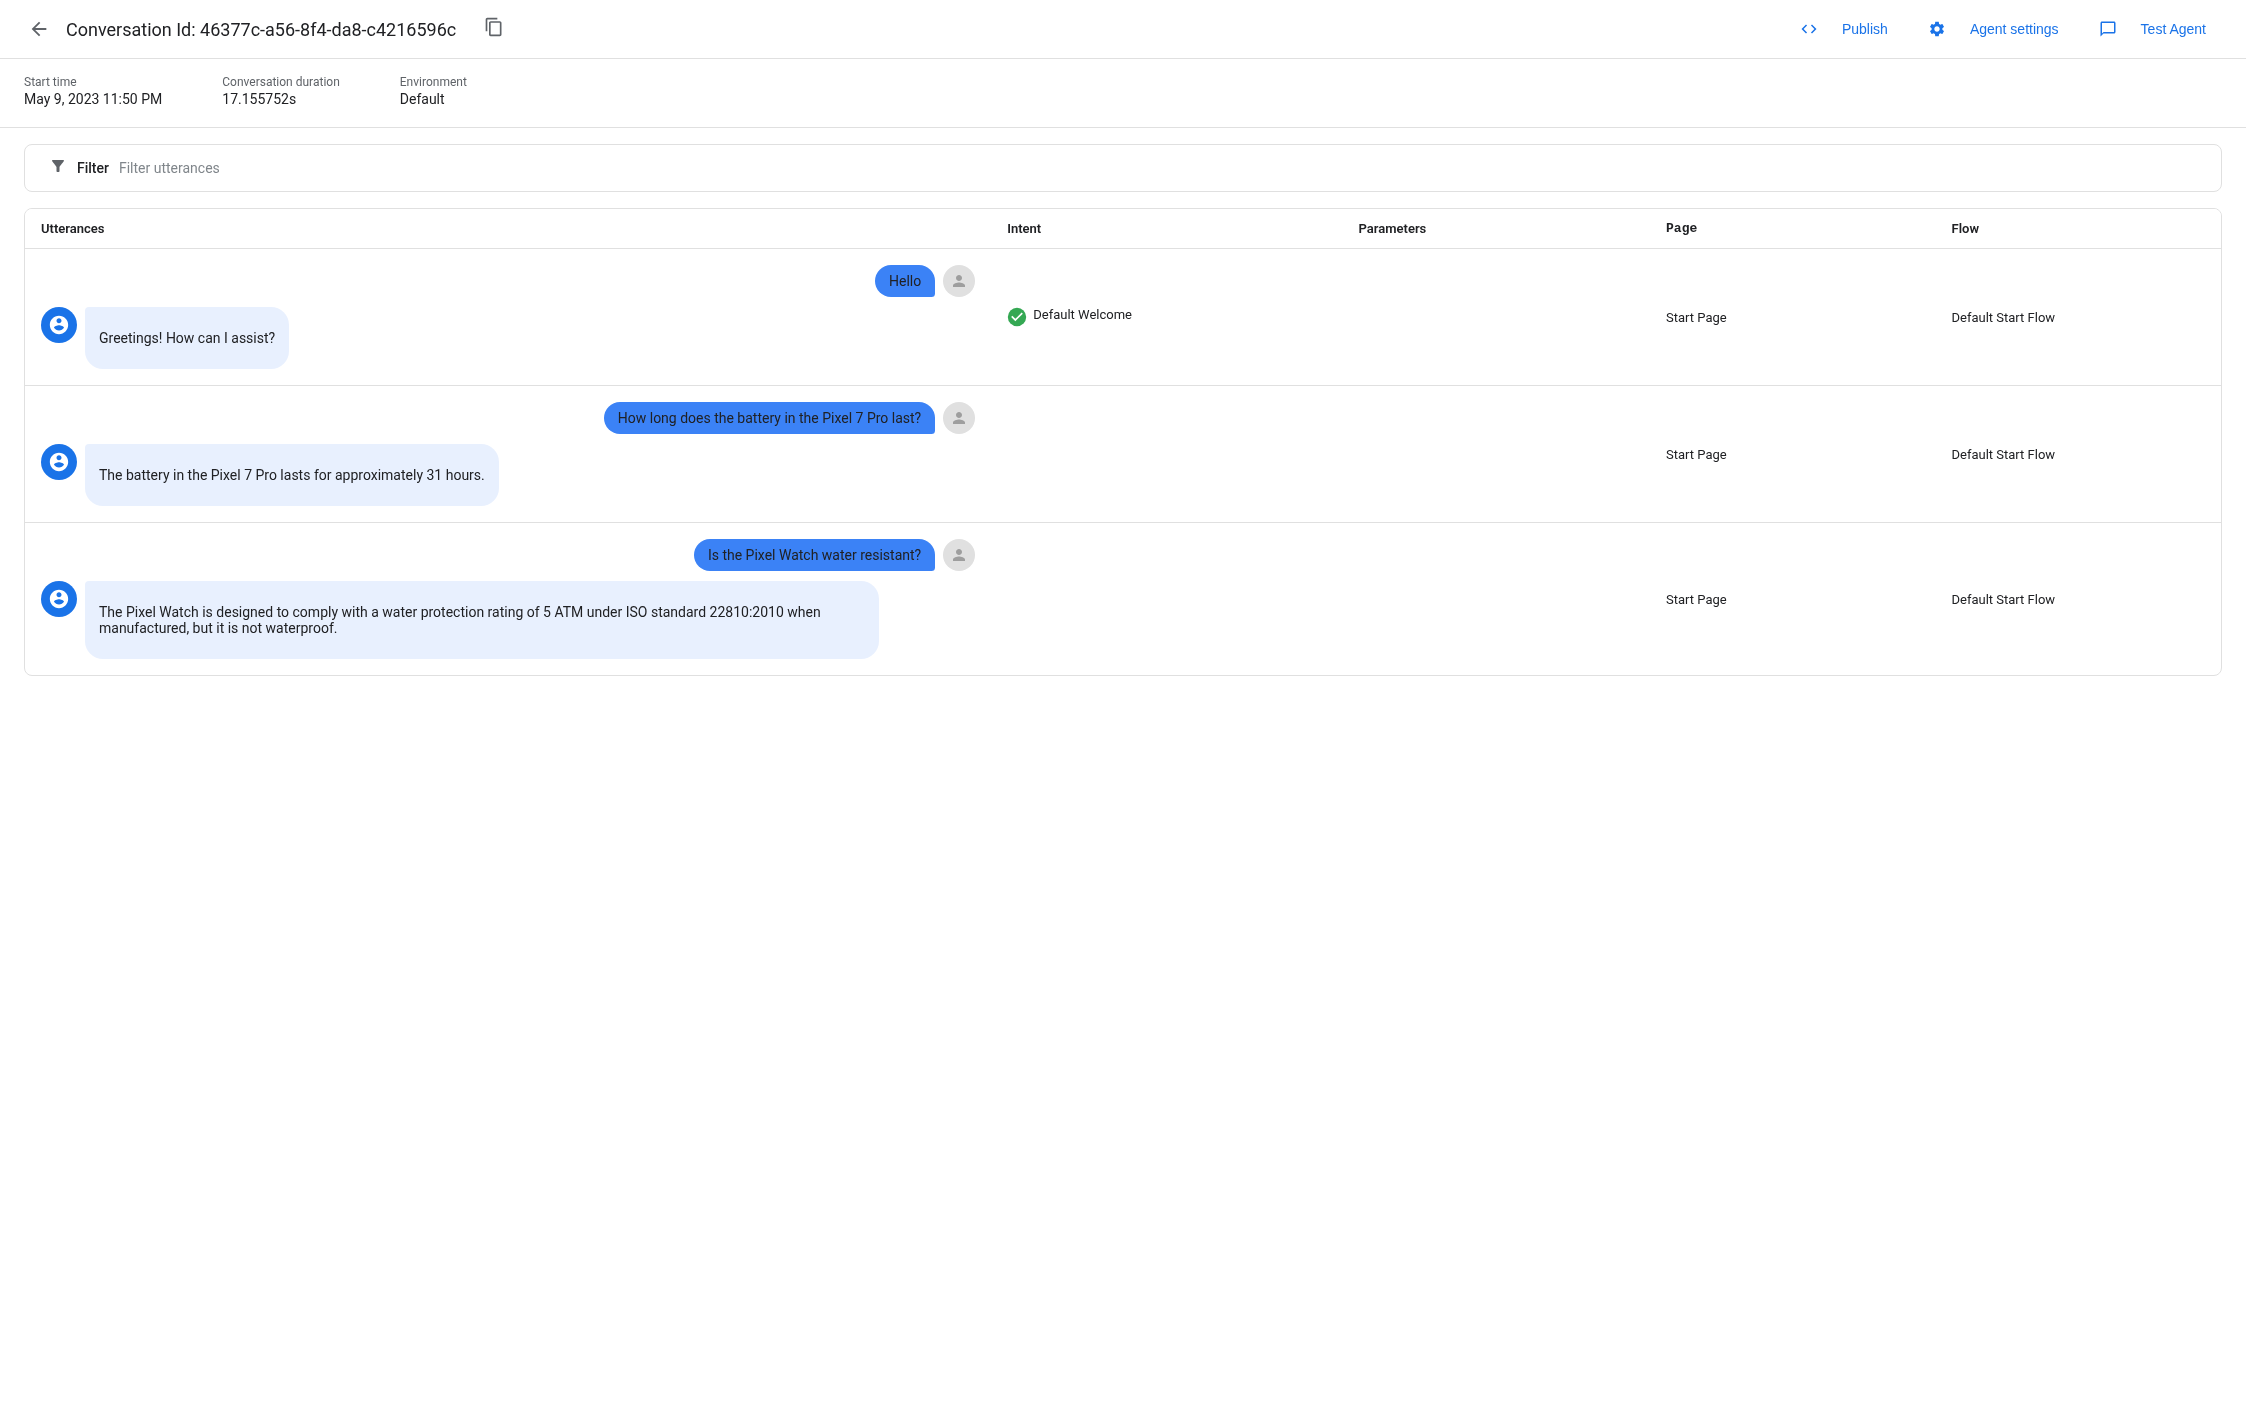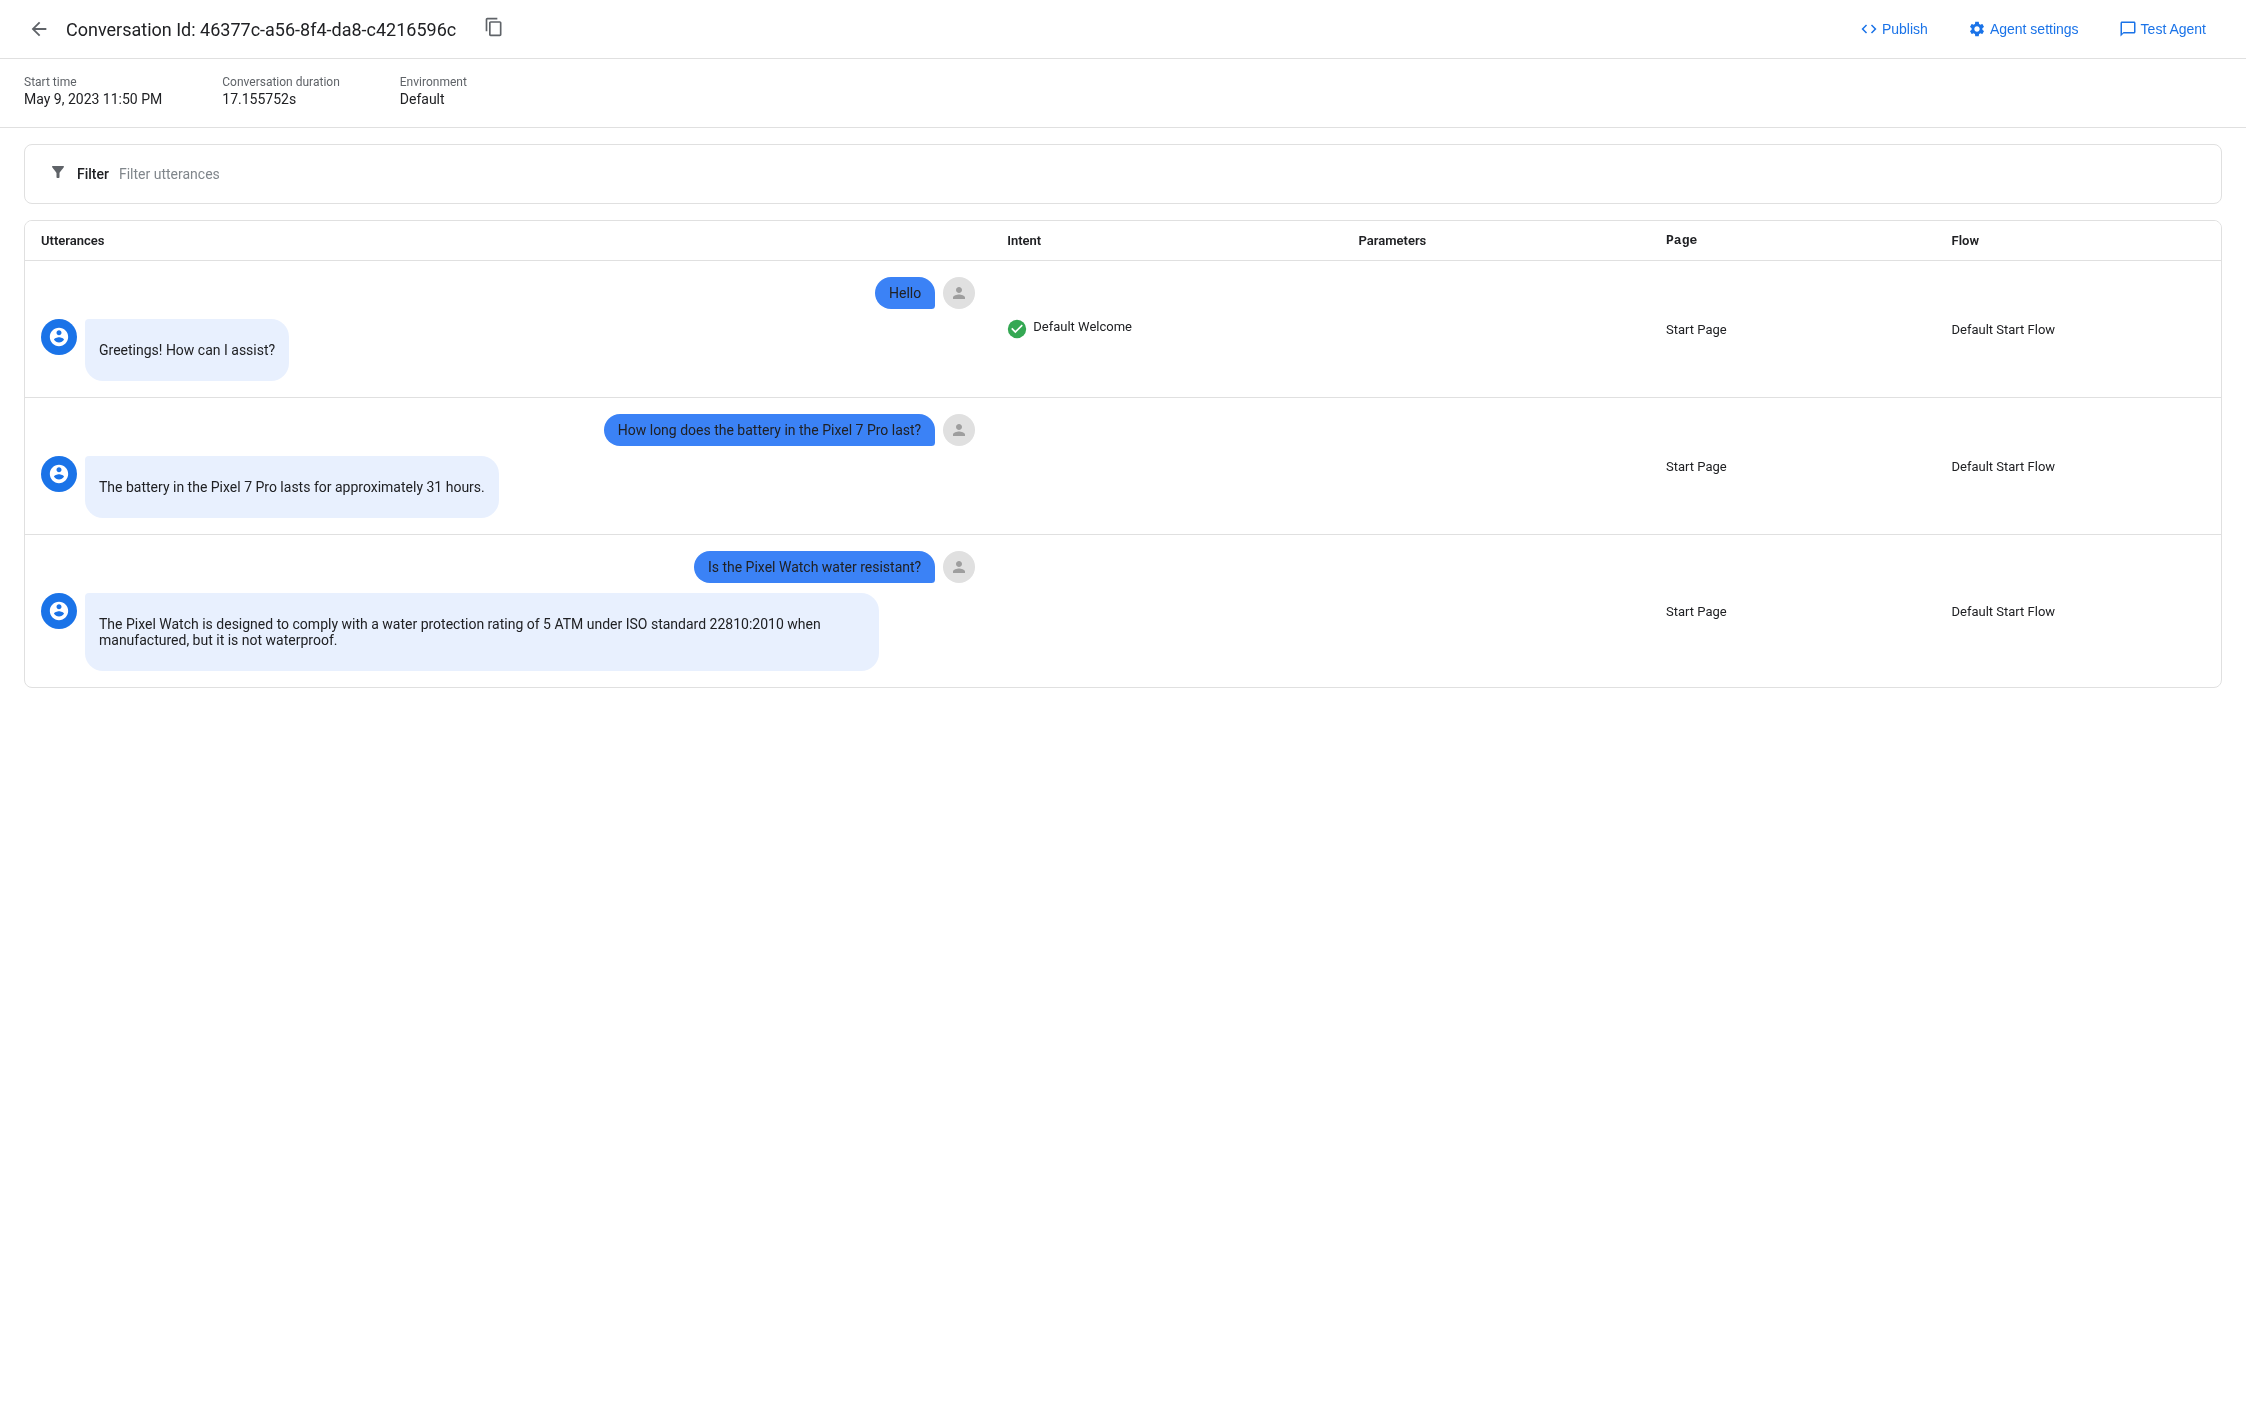--- a/index.html
+++ b/index.html
@@ -38,21 +38,21 @@
       font-size: 18px;
     }
     .header-actions {
       display: flex;
       align-items: center;
       gap: 8px;
     }
     .header-btn {
       display: flex;
       align-items: center;
-      gap: 4px;
+      gap: 24px;
       padding: 8px 16px;
       border: none;
       background: none;
       color: #1a73e8;
       font-size: 14px;
       font-weight: 500;
       cursor: pointer;
       border-radius: 4px;
     }
     .header-btn svg { width: 18px; height: 18px; }
@@ -66,21 +66,21 @@
     }
     .meta-item {}
     .meta-label { font-size: 12px; color: #5f6368; margin-bottom: 2px; }
     .meta-value { font-size: 14px; color: #202124; }
 
     
     .filter-bar {
       display: flex;
       align-items: center;
       gap: 10px;
-      padding: 18px 24px;
+      padding: 12px 24px;
       border: 1px solid #e0e0e0;
       border-radius: 8px;
       margin: 16px 24px;
       cursor: pointer;
     }
     .filter-bar-icon { color: #5f6368; font-size: 16px; }
     .filter-label { font-weight: 500; font-size: 14px; color: #202124; }
     .filter-placeholder { color: #80868b; font-size: 14px; }
 
     

